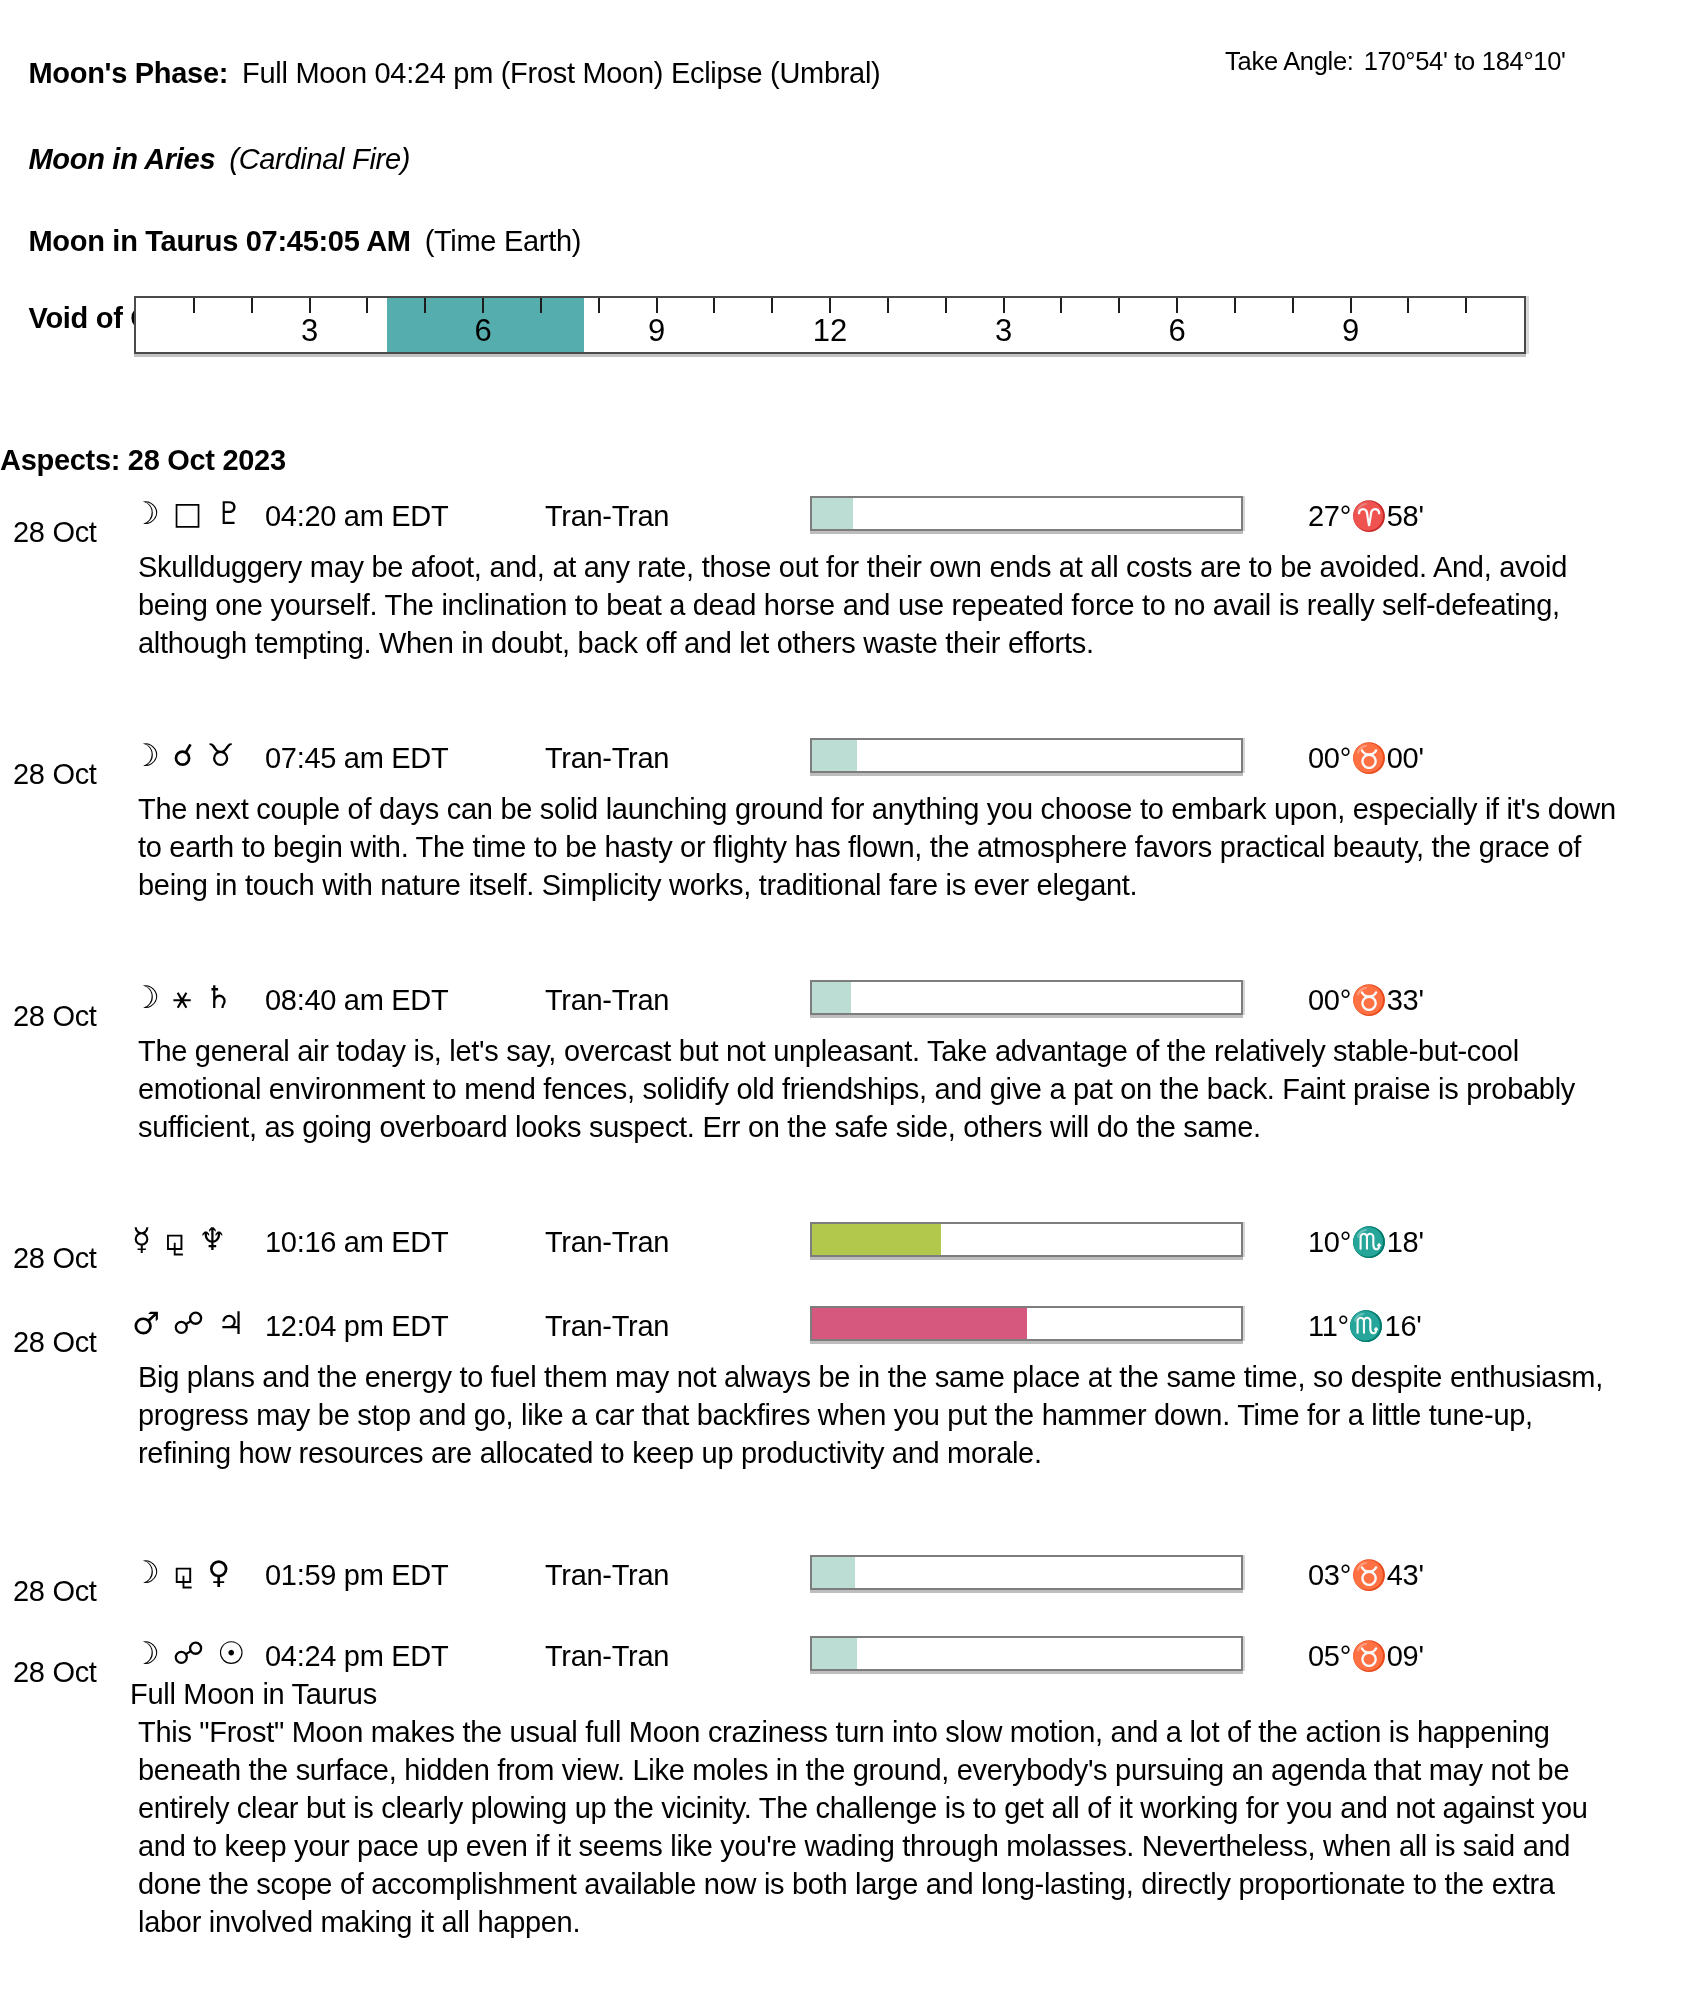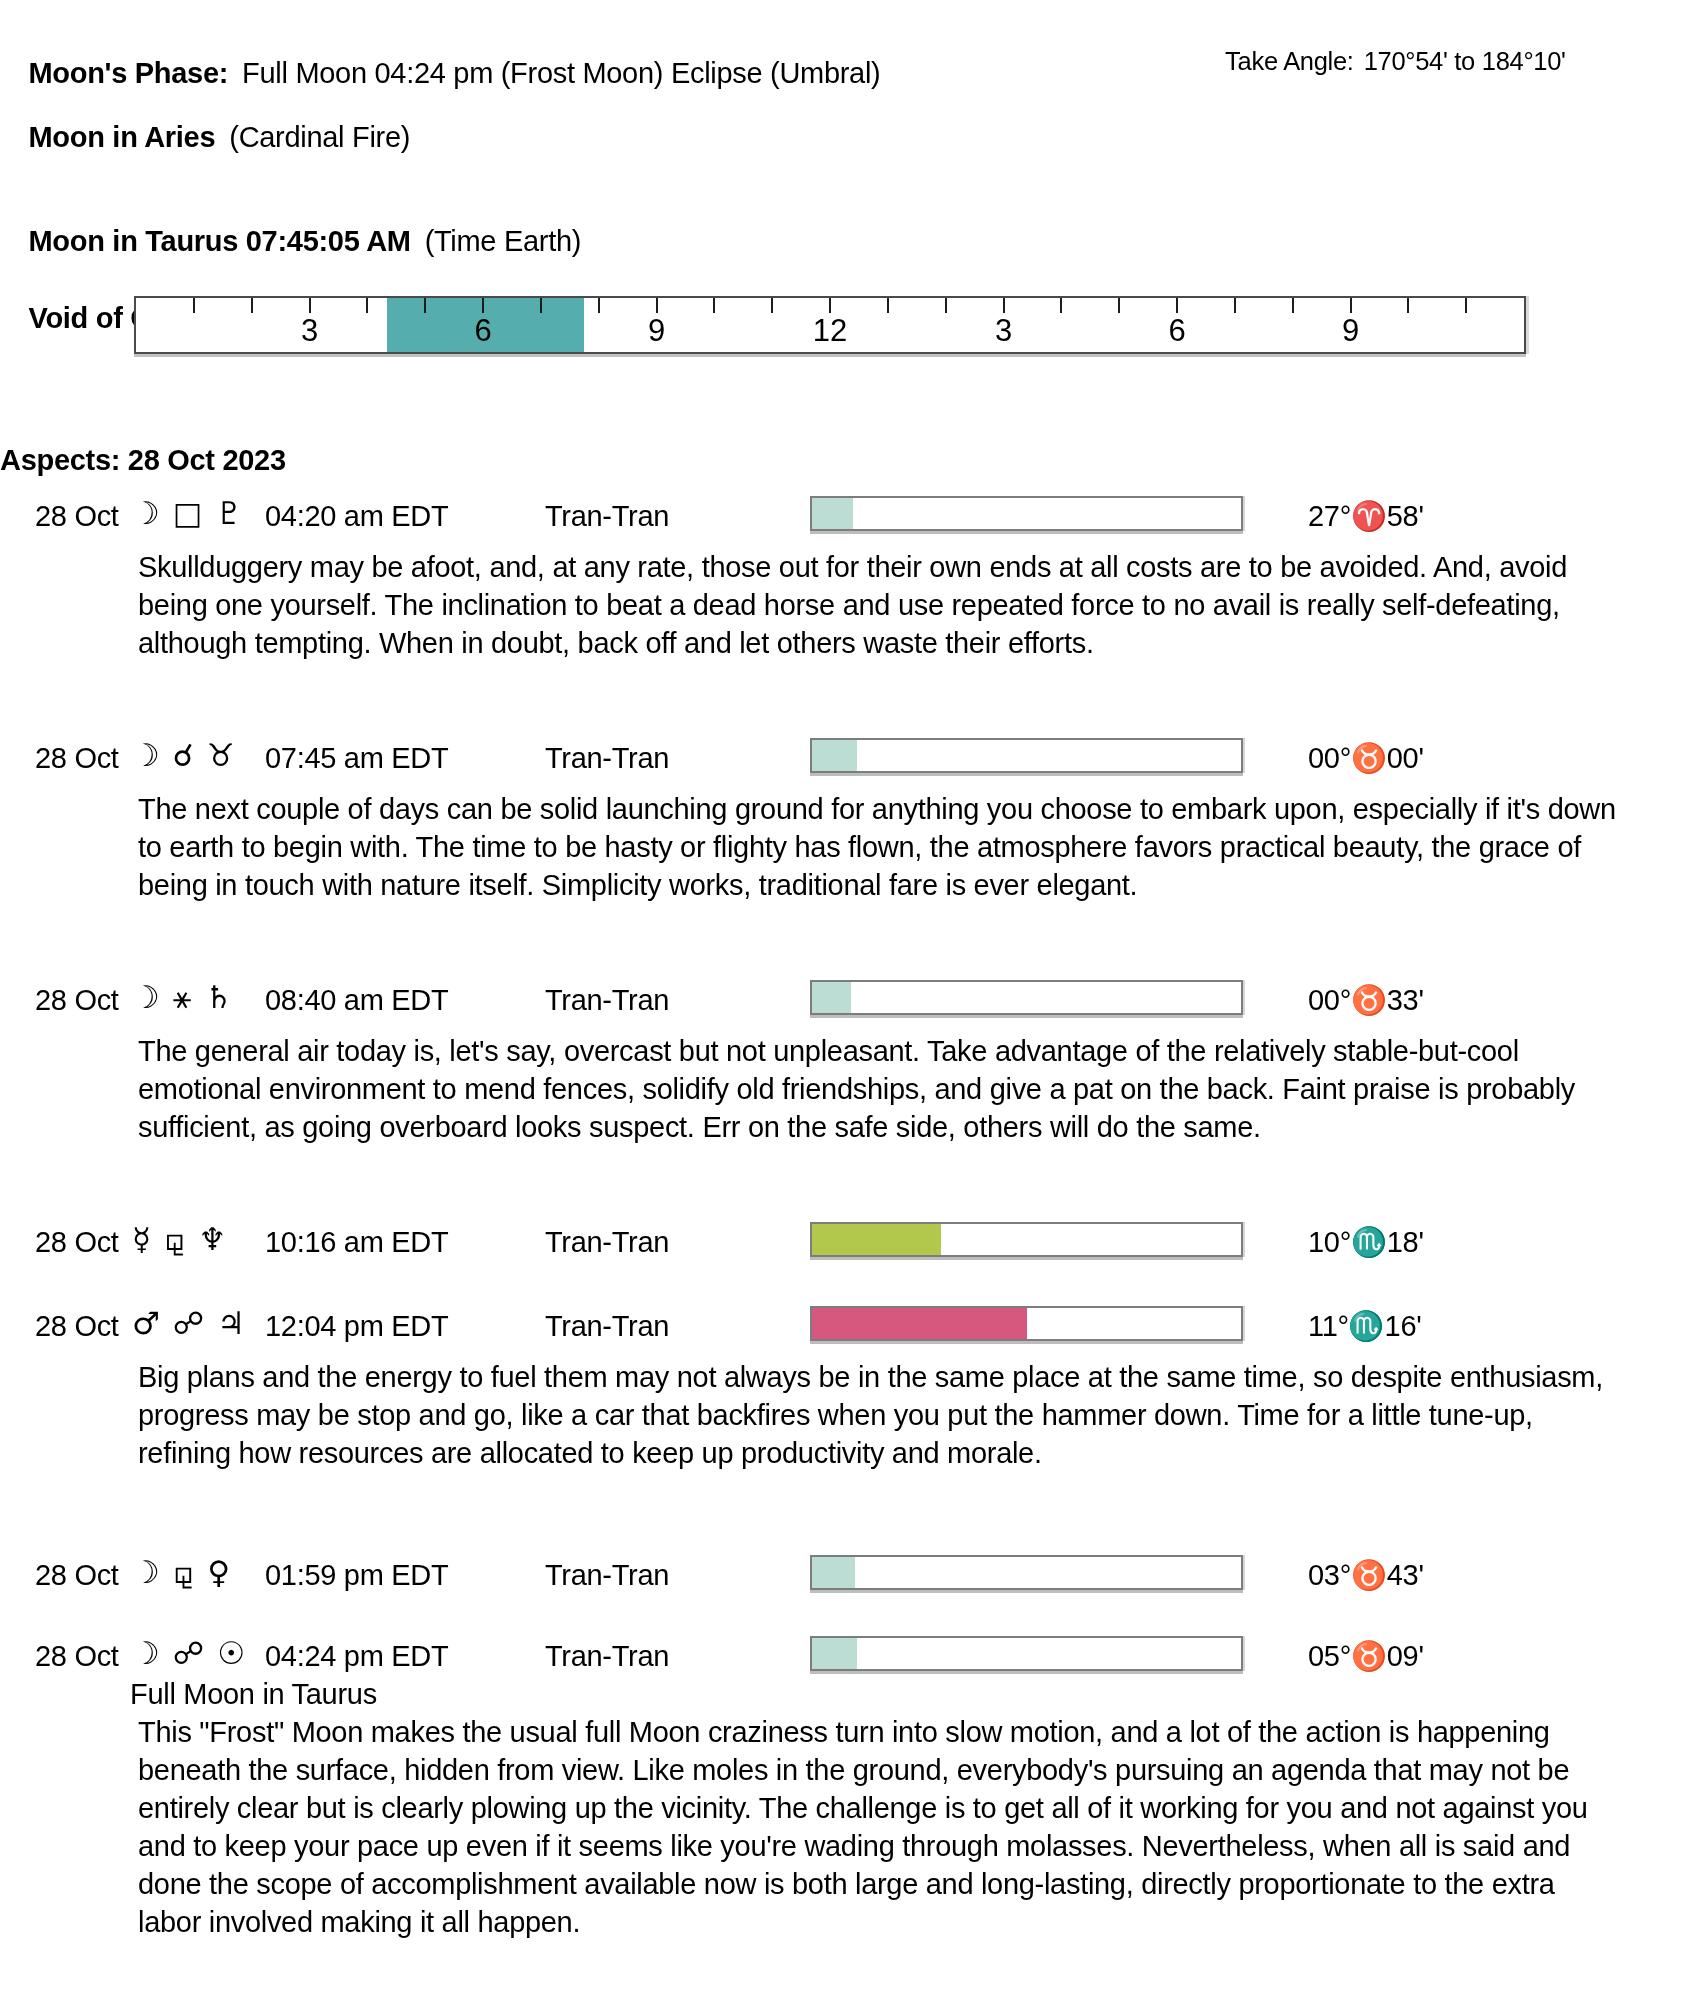--- a/index.html
+++ b/index.html
@@ -24,21 +24,21 @@
   #ruler .tick{position:absolute;top:0;width:2px;height:15px;background:#1d1d1d;}
   #ruler .rnum{
     position:absolute;top:14px;transform:translateX(-50%);
     font-size:31px;line-height:38px;letter-spacing:0;
   }
 
   #aspects-title{position:absolute;top:444px;left:0;width:1692px;font-weight:bold;}
 
   
   .row{position:absolute;left:0;width:1692px;line-height:38px;}
-  .c-date{position:absolute;left:13px;top:0;white-space:pre;margin-left:22px;}
+  .c-date{position:absolute;left:13px;top:16px;white-space:pre;}
   .c-syms{position:absolute;left:132px;top:-3px;display:flex;gap:13px;
           font-family:"DejaVu Sans",sans-serif;font-size:31px;letter-spacing:0;}
   .c-time{position:absolute;left:265px;top:0;white-space:pre;}
   .c-type{position:absolute;left:545px;top:0;white-space:pre;}
   .bar{
     position:absolute;left:810px;top:-1px;width:429px;height:31px;
     border:2px solid #7d7d7d;background:#fff;
     box-shadow:0 3px 0 #bdbdbd, 2px 0 0 #d6d6d6;
   }
   .bar .fill{height:100%;}
@@ -49,21 +49,21 @@
 </style>
 </head>
 <body>
 
 <div class="hline" style="top:16px;">
   <span class="bold">Moon's Phase:</span><span class="val">Full Moon 04:24 pm (Frost Moon) Eclipse (Umbral)</span>
 </div>
 <div id="phase-angle">
   <span>Take Angle:</span><span class="val">170°54' to 184°10'</span>
 </div>
-<div class="hline" style="top:80px;">
+<div class="hline" style="top:102px;font-style:italic;">
   <span class="bold">Moon in Aries</span><span class="val">(Cardinal Fire)</span>
 </div>
 <div class="hline" style="top:184px;">
   <span class="bold">Moon in Taurus 07:45:05 AM</span><span class="val">(Time Earth)</span>
 </div>
 <div class="hline" style="top:261px;">
   <span class="bold">Void of Course Moon:</span><span class="val">04:20a -  07:45a</span>
 </div>
 
 <div id="ruler">

